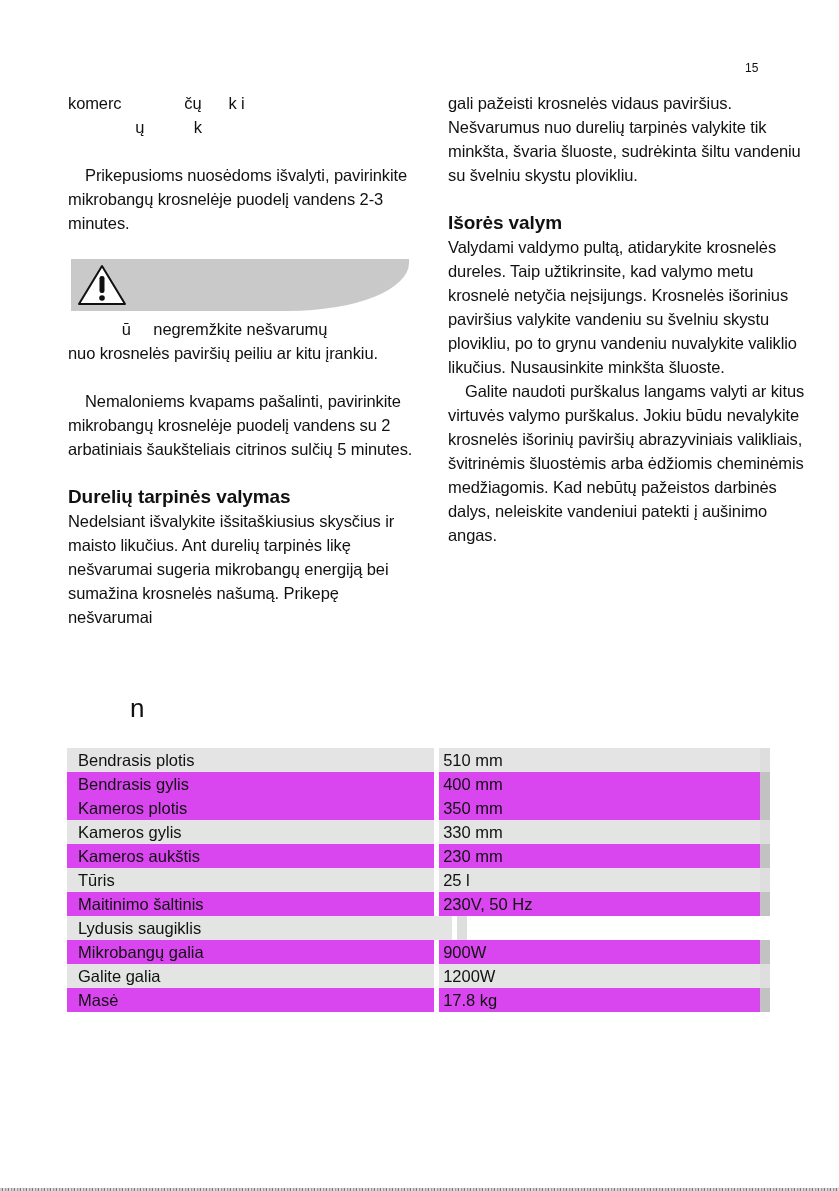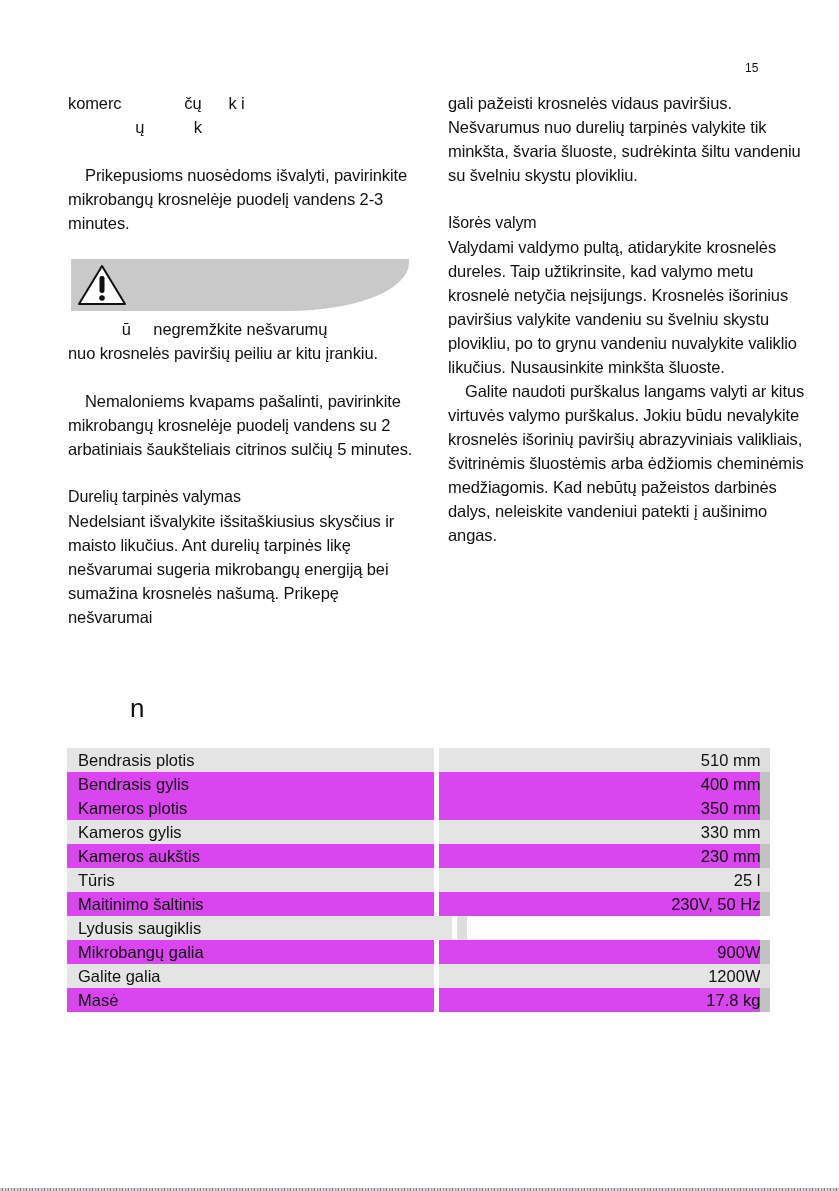--- a/index.html
+++ b/index.html
@@ -14,21 +14,21 @@
     }
     .col {
       position: absolute; font-size: 16.5px; line-height: 24px;
       letter-spacing: -0.1px;
     }
     .col-left { left: 68px; top: 91px; width: 345px; }
     .col-right { left: 428px; top: 91px; width: 360px; margin-left: 20px; }
     .p { margin: 0; }
     .indent { text-indent: 17px; }
     .gap { height: 24px; }
-    .heading { margin: 0; font-weight: normal; font-size: 16px; }
+    .heading { margin: 0; font-weight: bold; font-size: 19px; }
     .fragment-line { white-space: pre; margin: 0; }
 
     .warning-bar {
       position: relative; width: 338px; height: 52px;
       background: #c9c9c9; margin: 0 0 0 3px;
       border-bottom-right-radius: 120px 48px;
     }
     .warning-icon {
       position: absolute; left: 5px; top: 4px; width: 52px; height: 44px;
     }
@@ -41,21 +41,21 @@
     }
     .specs {
       position: absolute; left: 67px; top: 748px; width: 703px;
     }
     .spec-row {
       display: flex; height: 24px; font-size: 16.5px; line-height: 24px;
     }
     .spec-label, .spec-value { box-sizing: border-box; }
     .spec-label { width: 385px; padding-left: 11px; }
     .spec-sep { width: 5px; background: #ffffff; }
-    .spec-value { width: 337px; padding-left: 4px; text-align: right; }
+    .spec-value { width: 337px; padding-left: 4px; }
     .spec-edge { width: 10px; }
     .row-light .spec-label, .row-light .spec-value { background: #e4e4e4; }
     .row-light .spec-edge { background: #dedede; }
     .row-dark .spec-label, .row-dark .spec-value { background: #d946ef; }
     .row-dark .spec-edge { background: #c2c2c2; }
     .bottom-noise {
       position: absolute; left: 0; bottom: 0; width: 839px; height: 3px;
       background: repeating-linear-gradient(90deg, #c8c8d0 0 2px, #7a7a86 2px 3px, #e0dcd4 3px 5px, #9a9aa8 5px 6px);
     }
   </style>

